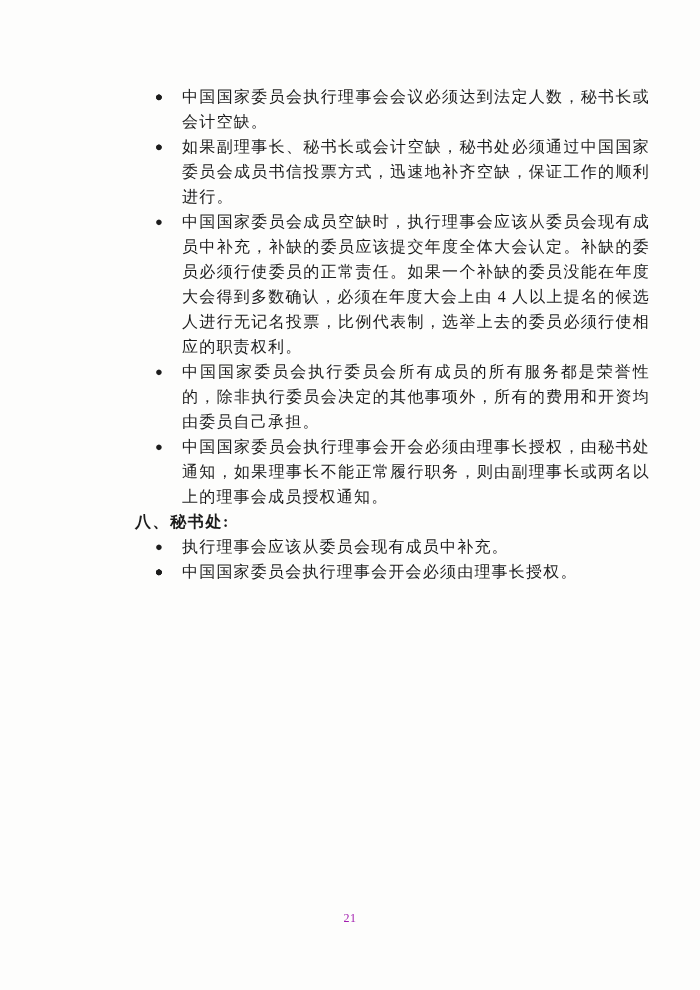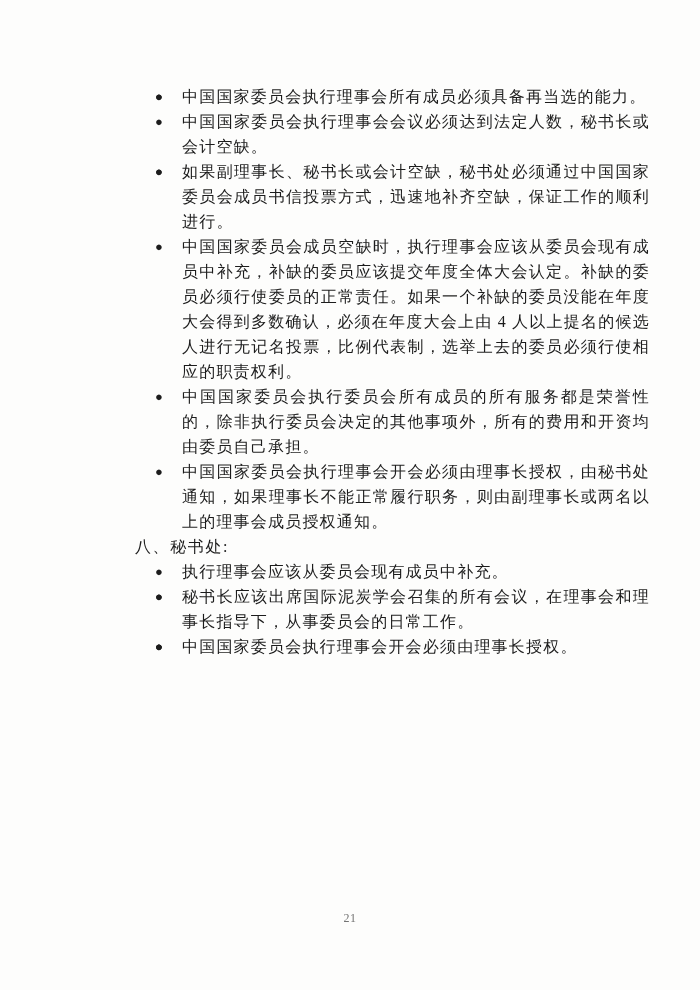--- a/index.html
+++ b/index.html
@@ -32,47 +32,46 @@
   }
   .bullet-item .bullet {
     position: absolute;
     left: 20px; top: 0;
     font-size: 13px;
     line-height: 25px;
     letter-spacing: 0;
   }
   .section-heading {
     font-size: 16px;
-    font-weight: normal;
+    font-weight: bold;
     line-height: 25px;
     letter-spacing: 1.6px;
   }
   .page-number {
     position: absolute;
     top: 911px; left: 0;
     width: 700px;
     text-align: center;
     font-size: 12px;
     letter-spacing: 0.5px;
-    color: #737373;
+    color: #a21caf;
   }
 </style>
 </head>
 <body>
 
 <div class="page">
   <div class="content">
 
     <div class="bullet-list">
       <div class="bullet-item">
         <span class="bullet">●</span>
       </div>
       <div class="bullet-item">
         <span class="bullet">●</span>
-        <span>中国国家委员会执行理事会所有成员必须具备再当选的能力。</span>
       </div>
       <div class="bullet-item">
         <span class="bullet">●</span>
         <span>中国国家委员会执行理事会会议必须达到法定人数，秘书长或会计空缺。</span>
       </div>
       <div class="bullet-item">
         <span class="bullet">●</span>
       </div>
       <div class="bullet-item">
         <span class="bullet">●</span>
@@ -97,21 +96,20 @@
     <div class="bullet-list">
       <div class="bullet-item">
         <span class="bullet">●</span>
         <span>执行理事会应该从委员会现有成员中补充。</span>
       </div>
       <div class="bullet-item">
         <span class="bullet">●</span>
       </div>
       <div class="bullet-item">
         <span class="bullet">●</span>
-        <span>秘书长应该出席国际泥炭学会召集的所有会议，在理事会和理事长指导下，从事委员会的日常工作。</span>
       </div>
       <div class="bullet-item">
         <span class="bullet">●</span>
       </div>
       <div class="bullet-item">
         <span class="bullet">●</span>
       </div>
       <div class="bullet-item">
         <span class="bullet">●</span>
         <span>中国国家委员会执行理事会开会必须由理事长授权。</span>

